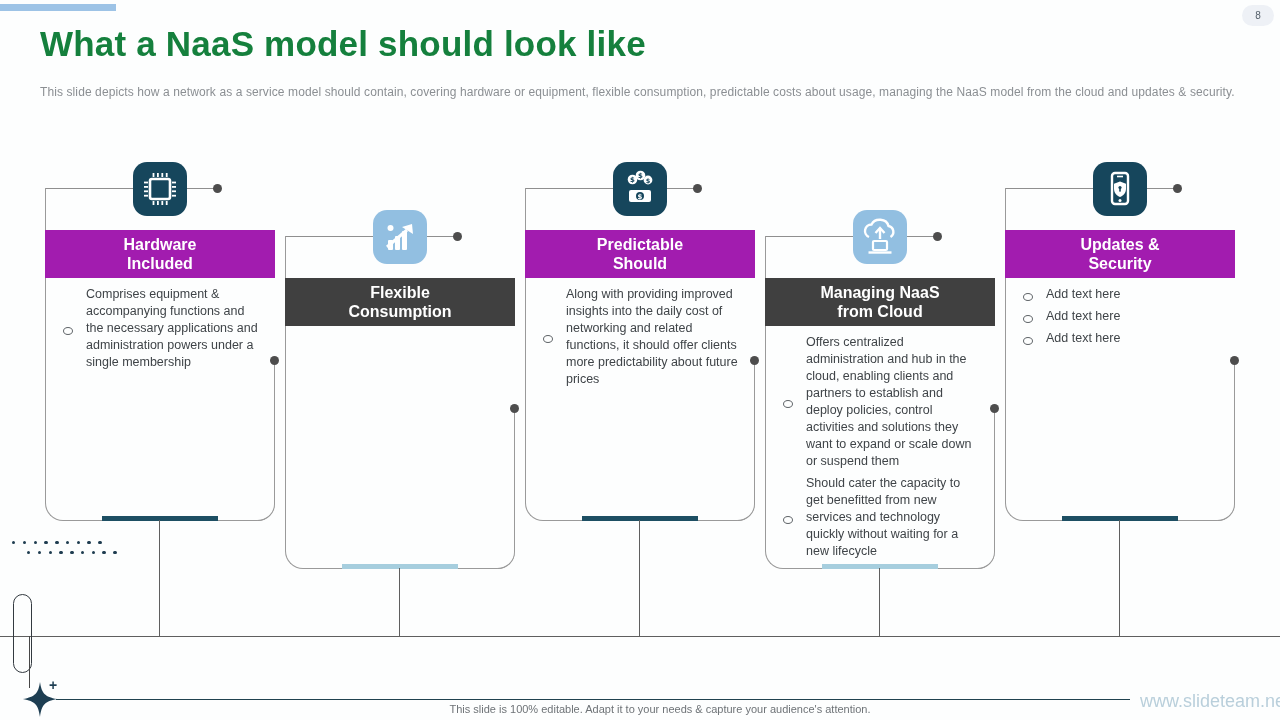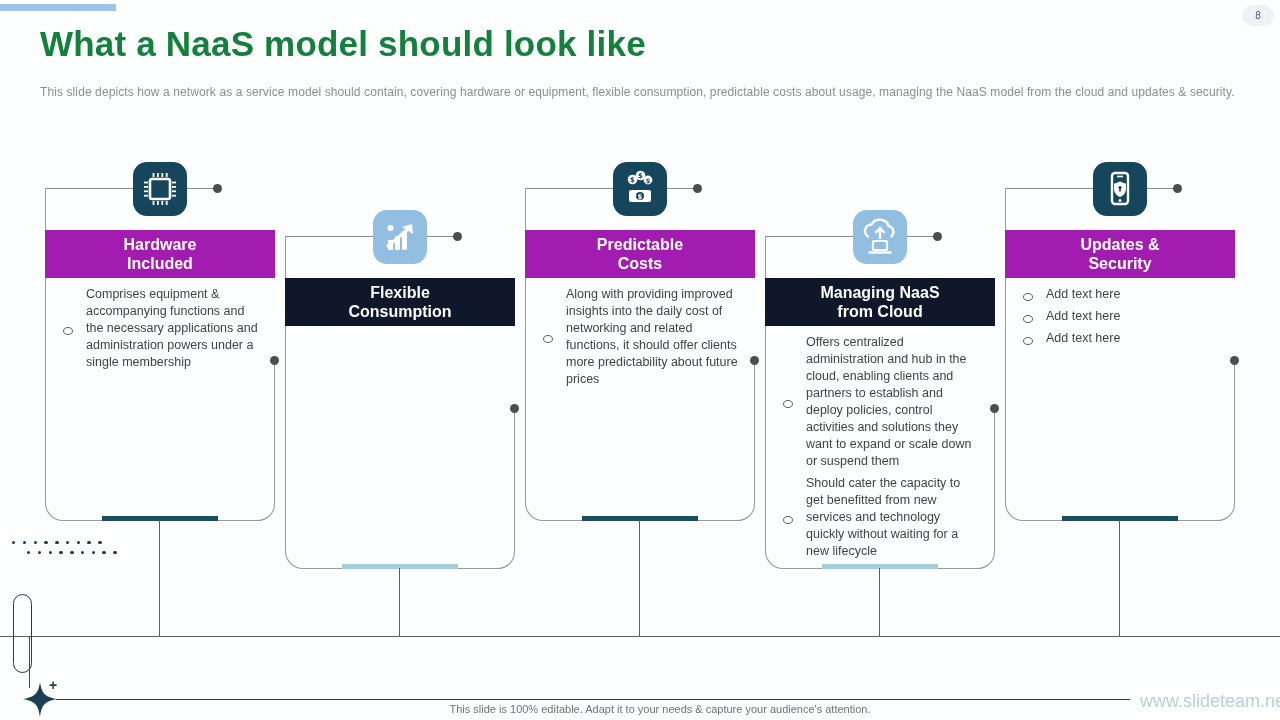--- a/index.html
+++ b/index.html
@@ -30,21 +30,21 @@
   .frame-right-dot{position:absolute;left:225px;top:194px;width:9px;height:9px;border-radius:50%;background:#4d4d4d;}
 
   .icon-box{position:absolute;left:88px;top:0;width:54px;height:54px;border-radius:14px;
     display:flex;align-items:center;justify-content:center;}
   .dark .icon-box{background:#16465c;}
   .light .icon-box{background:#92bfe1;}
 
   .card-header{position:absolute;left:0;top:68px;width:230px;height:48px;display:flex;flex-direction:column;
     align-items:center;justify-content:center;color:#ffffff;font-weight:700;font-size:16px;line-height:19px;text-align:center;}
   .dark .card-header{background:#a21caf;}
-  .light .card-header{background:#0f172a;}
+  .light .card-header{background:#404040;}
 
   .card-body{position:absolute;left:18px;top:124px;width:204px;}
   .bullet-row{display:flex;margin-bottom:5px;align-items:center;}
   .bullet-marker{flex:0 0 10px;width:8px;height:8px;border:1.4px solid #5f6468;border-radius:50%;
     margin-top:4px;margin-right:13px;box-sizing:border-box;}
   .bullet-text{flex:1;font-size:12.5px;line-height:17px;color:#3f4448;padding-right:6px;}
 
   .accent-underline{position:absolute;left:57px;top:354px;width:116px;height:5px;}
   .dark .accent-underline{background:#1d4f63;}
   .light .accent-underline{background:#a6cede;}
@@ -170,21 +170,21 @@
         <text x="19.5" y="20" font-size="7" font-weight="bold" fill="#16465c" text-anchor="middle" font-family="DejaVu Sans, sans-serif">$</text>
         <text x="27.5" y="16" font-size="7" font-weight="bold" fill="#16465c" text-anchor="middle" font-family="DejaVu Sans, sans-serif">$</text>
         <text x="35" y="20.5" font-size="6.5" font-weight="bold" fill="#16465c" text-anchor="middle" font-family="DejaVu Sans, sans-serif">$</text>
         <rect x="16" y="28" width="22" height="12" rx="2" fill="#fff"></rect>
         <circle cx="27" cy="34" r="4" fill="#16465c"></circle>
         <text x="27" y="36.6" font-size="7" font-weight="bold" fill="#fff" text-anchor="middle" font-family="DejaVu Sans, sans-serif">$</text>
       </svg>
     </div>
     <div class="card-header">
       <span>Predictable</span>
-      <span>Costs</span>
+      <span>Should</span>
     </div>
     <div class="card-body">
       <div class="bullet-row">
         <span class="bullet-marker"></span>
         <span class="bullet-text">Along with providing improved insights into the daily cost of networking and related functions, it should offer clients more predictability about future prices</span>
       </div>
     </div>
     <div class="accent-underline"></div>
     <div class="bottom-connector"></div>
   </div>

